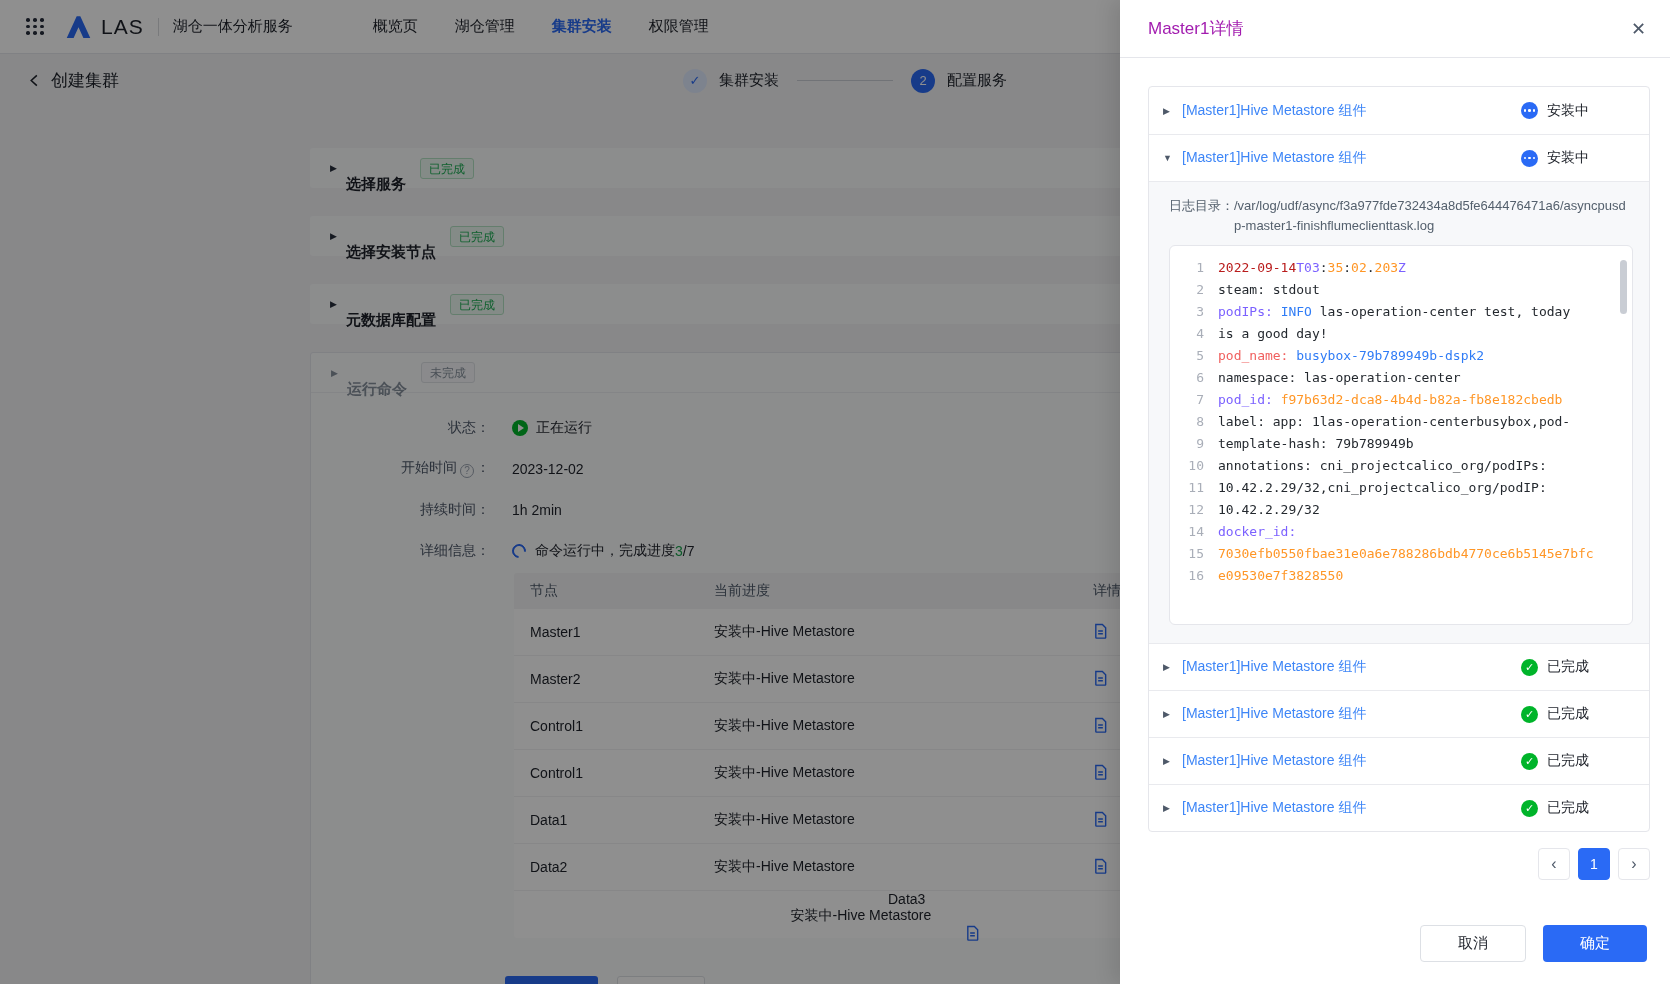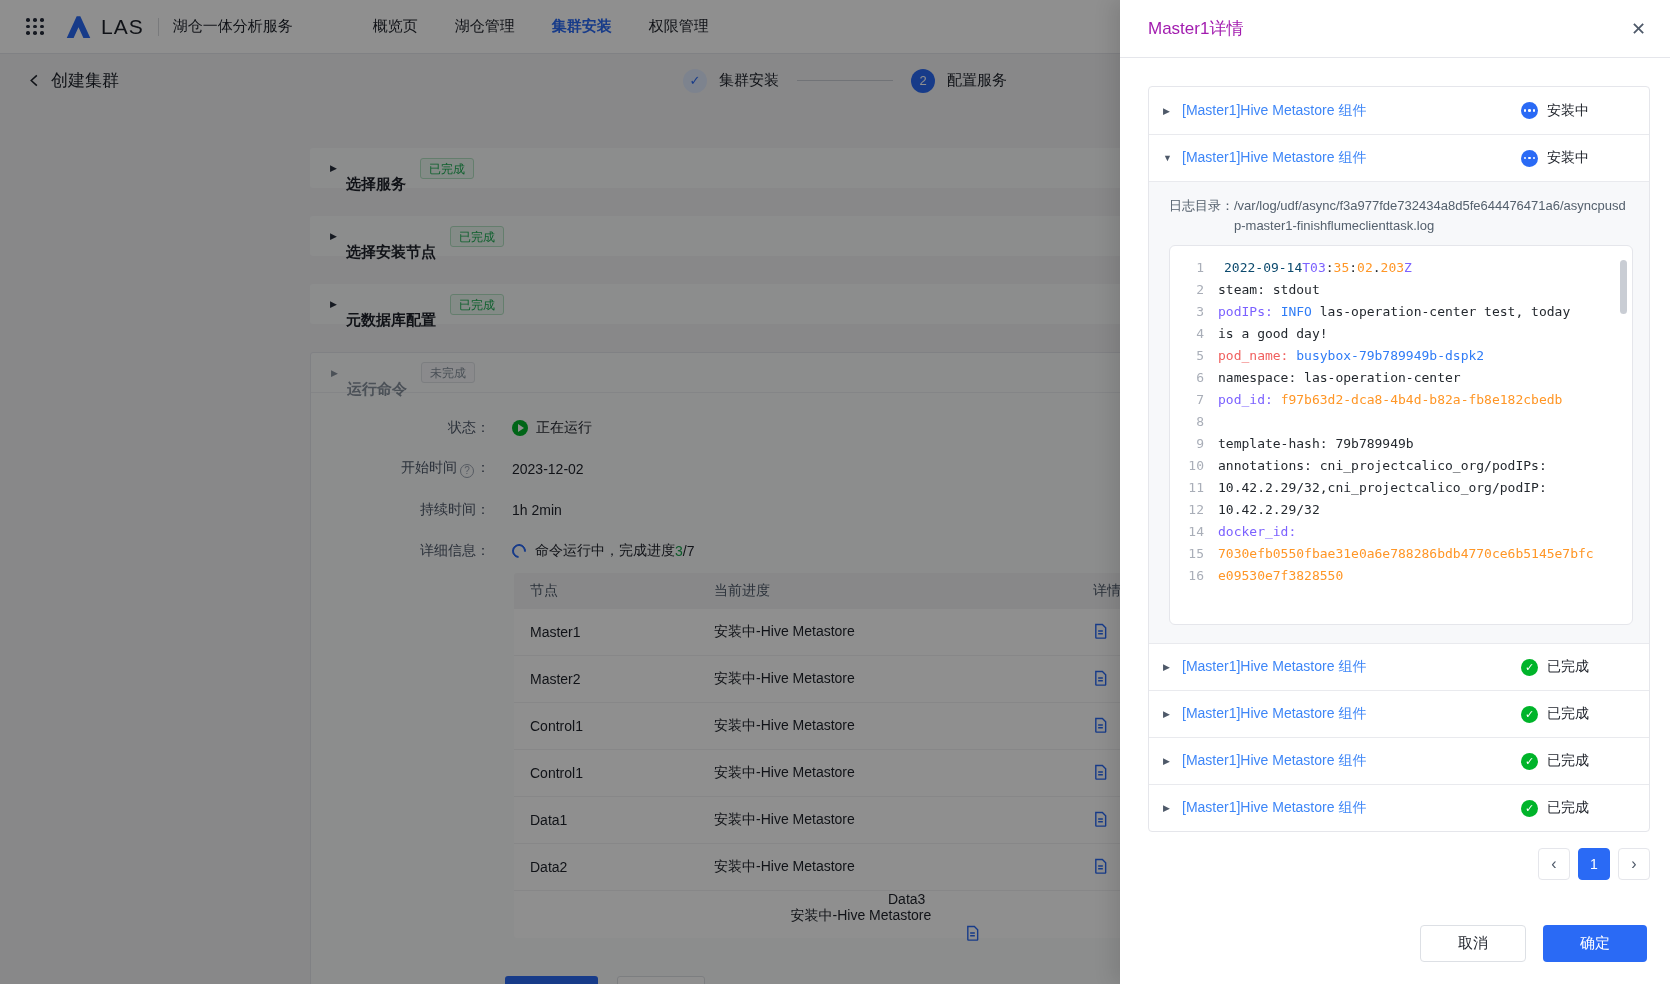--- a/index.html
+++ b/index.html
@@ -100,21 +100,21 @@
   
   .logsec { background:#f7f8fa; border-top:1px solid #e9eaee; padding:14px 16px 18px 20px; }
   .logdir { display:flex; font-size:13px; line-height:20px; color:#54606d; }
   .logdir .dl { flex:none; }
   .logdir .dp { width:396px; word-break:break-all; }
   .codebox { margin-top:9px; background:#fff; border:1px solid #e5e6eb; border-radius:6px;
     padding:11px 10px 0 8px; height:380px; overflow:hidden; position:relative; }
   .cline { display:flex; font-family:"DejaVu Sans Mono","Liberation Mono",monospace;
     font-size:13px; line-height:22px; white-space:pre; }
   .lnum { width:26px; text-align:right; color:#a9aeb8; flex:none; margin-right:14px; }
-  .tk-d { color:#24292f; } .tk-g { color:#0c4a6e;margin-left:6px; } .tk-p { color:#7b61ff; }
+  .tk-d { color:#24292f; } .tk-g { color:#b91c1c; } .tk-p { color:#7b61ff; }
   .tk-o { color:#ff9626; } .tk-b { color:#2f7cf6; } .tk-r { color:#f0605f; }
   .scrollthumb { position:absolute; right:5px; top:14px; width:7px; height:54px;
     background:#c9cdd4; border-radius:4px; }
   
   .pagination { display:flex; justify-content:flex-end; gap:8px; margin-top:16px; }
   .pg { width:32px; height:32px; border:1px solid #e5e6eb; background:#fff; border-radius:4px;
     display:flex; align-items:center; justify-content:center; color:#4e5969; font-size:16px; cursor:pointer; }
   .pg.active { background:#2a6af5; border-color:#2a6af5; color:#fff; font-size:14px; }
   
   .drawer-foot { position:absolute; bottom:22px; right:23px; display:flex; gap:17px; }
@@ -350,21 +350,21 @@
         </div>
         <div class="codebox">
           <div>
               <div class="cline"><span class="lnum">1</span><span><span class="tk-g">2022-09-14</span><span class="tk-p">T03</span><span class="tk-d">:</span><span class="tk-o">35</span><span class="tk-d">:</span><span class="tk-o">02</span><span class="tk-d">.</span><span class="tk-o">203</span><span class="tk-p">Z</span></span></div>
               <div class="cline"><span class="lnum">2</span><span><span class="tk-d">steam: stdout</span></span></div>
               <div class="cline"><span class="lnum">3</span><span><span class="tk-p">podIPs:</span><span class="tk-d"> </span><span class="tk-b">INFO</span><span class="tk-d"> las-operation-center test, today</span></span></div>
               <div class="cline"><span class="lnum">4</span><span><span class="tk-d">is a good day!</span></span></div>
               <div class="cline"><span class="lnum">5</span><span><span class="tk-r">pod_name:</span><span class="tk-d"> </span><span class="tk-b">busybox-79b789949b-dspk2</span></span></div>
               <div class="cline"><span class="lnum">6</span><span><span class="tk-d">namespace: las-operation-center</span></span></div>
               <div class="cline"><span class="lnum">7</span><span><span class="tk-p">pod_id:</span><span class="tk-d"> </span><span class="tk-o">f97b63d2-dca8-4b4d-b82a-fb8e182cbedb</span></span></div>
-              <div class="cline"><span class="lnum">8</span></div>
+              <div class="cline"><span class="lnum">8</span><span><span class="tk-d">label: app: 1las-operation-centerbusybox,pod-</span></span></div>
               <div class="cline"><span class="lnum">9</span><span><span class="tk-d">template-hash: 79b789949b</span></span></div>
               <div class="cline"><span class="lnum">10</span><span><span class="tk-d">annotations: cni_projectcalico_org/podIPs:</span></span></div>
               <div class="cline"><span class="lnum">11</span><span><span class="tk-d">10.42.2.29/32,cni_projectcalico_org/podIP:</span></span></div>
               <div class="cline"><span class="lnum">12</span><span><span class="tk-d">10.42.2.29/32</span></span></div>
               <div class="cline"><span class="lnum">14</span><span><span class="tk-p">docker_id:</span></span></div>
               <div class="cline"><span class="lnum">15</span><span><span class="tk-o">7030efb0550fbae31e0a6e788286bdb4770ce6b5145e7bfc</span></span></div>
               <div class="cline"><span class="lnum">16</span><span><span class="tk-o">e09530e7f3828550</span></span></div>
             </div>
           <div class="scrollthumb"></div>
         </div>

